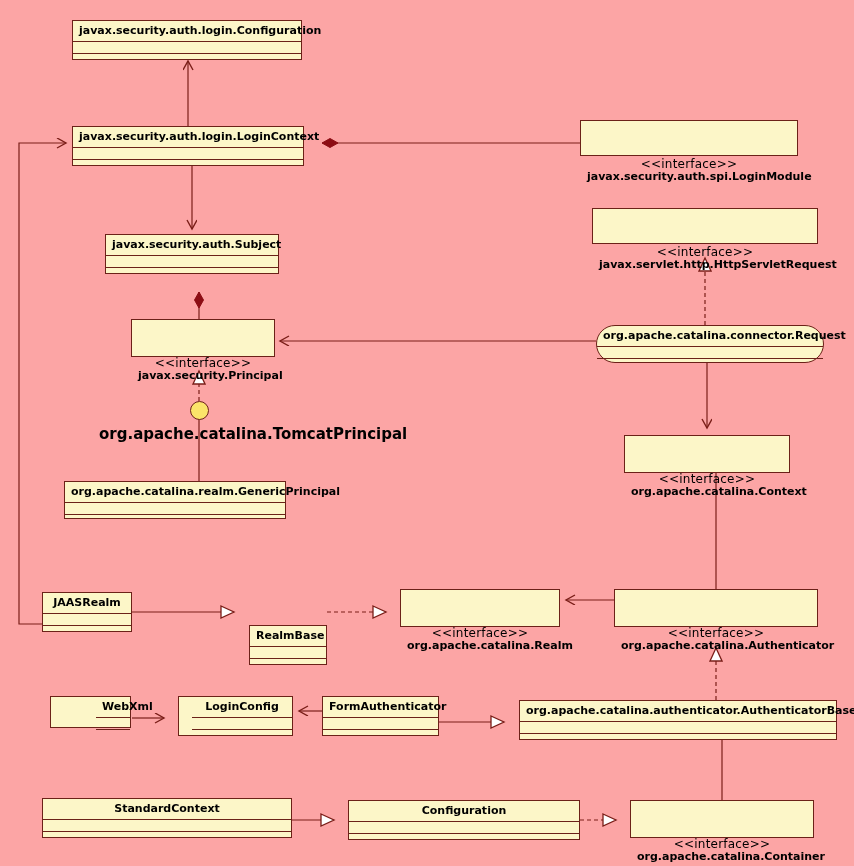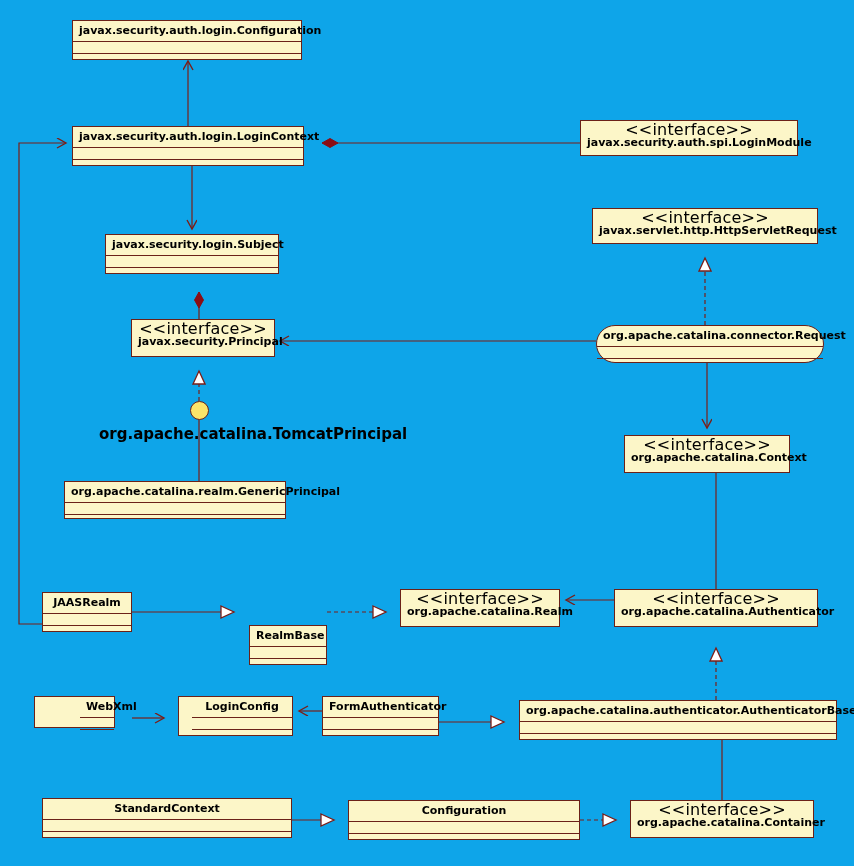--- a/index.html
+++ b/index.html
@@ -4,21 +4,21 @@
 <style>
   html, body {
     margin: 0;
     padding: 0;
     background: #ffffff;
   }
   #canvas {
     position: relative;
     width: 854px;
     height: 866px;
-    background: #0ea5e9;
+    background: #fca5a5;
     font-family: "DejaVu Sans", sans-serif;
     overflow: hidden;
   }
   #edges {
     position: absolute;
     left: 0;
     top: 0;
     width: 854px;
     height: 866px;
     pointer-events: none;
@@ -36,23 +36,24 @@
     color: #000000;
     font-weight: bold;
     font-size: 11px;
     line-height: 13px;
     padding: 3px 6px 4px 6px;
     white-space: nowrap;
   }
   .uml-title .stereo {
     display: block;
     font-weight: normal;
-    font-size: 16px;
+    font-size: 12px;
     line-height: 12px;
     letter-spacing: 0.2px;
+    margin-top: 34px;
   }
   .compartment {
     border-top: 1px solid #6b2118;
     height: 11px;
   }
   .compartment.tall { height: 14px; }
   .lollipop {
     position: absolute;
     width: 19px;
     height: 19px;
@@ -186,21 +187,21 @@
       </div>
       <div class="uml-class" style="left: 72px; top: 126px; width: 232px; height: 40px;">
         <div class="uml-title"><span>javax.security.auth.login.LoginContext</span></div>
         <div class="compartment"></div>
         <div class="compartment tall"></div>
       </div>
       <div class="uml-class" style="left: 580px; top: 120px; width: 218px; height: 36px;">
         <div class="uml-title"><span class="stereo">&lt;&lt;interface&gt;&gt;</span><span>javax.security.auth.spi.LoginModule</span></div>
       </div>
       <div class="uml-class" style="left: 105px; top: 234px; width: 174px; height: 40px;">
-        <div class="uml-title"><span>javax.security.login.Subject</span></div>
+        <div class="uml-title"><span>javax.security.auth.Subject</span></div>
         <div class="compartment"></div>
         <div class="compartment tall"></div>
       </div>
       <div class="uml-class" style="left: 592px; top: 208px; width: 226px; height: 36px;">
         <div class="uml-title"><span class="stereo">&lt;&lt;interface&gt;&gt;</span><span>javax.servlet.http.HttpServletRequest</span></div>
       </div>
       <div class="uml-class" style="left: 131px; top: 319px; width: 144px; height: 38px;">
         <div class="uml-title"><span class="stereo">&lt;&lt;interface&gt;&gt;</span><span>javax.security.Principal</span></div>
       </div>
       <div class="uml-class" style="left: 596px; top: 325px; width: 228px; height: 38px; border-radius: 19px;">
@@ -225,21 +226,21 @@
         <div class="uml-title"><span>RealmBase</span></div>
         <div class="compartment"></div>
         <div class="compartment tall"></div>
       </div>
       <div class="uml-class" style="left: 400px; top: 589px; width: 160px; height: 38px;">
         <div class="uml-title"><span class="stereo">&lt;&lt;interface&gt;&gt;</span><span>org.apache.catalina.Realm</span></div>
       </div>
       <div class="uml-class" style="left: 614px; top: 589px; width: 204px; height: 38px;">
         <div class="uml-title"><span class="stereo">&lt;&lt;interface&gt;&gt;</span><span>org.apache.catalina.Authenticator</span></div>
       </div>
-      <div class="uml-class" style="left: 34px; top: 696px; width: 81px; height: 32px; padding-left: 45px;">
+      <div class="uml-class" style="left: 50px; top: 696px; width: 81px; height: 32px; padding-left: 45px;">
         <div class="uml-title"><span>WebXml</span></div>
         <div class="compartment"></div>
         <div class="compartment tall"></div>
       </div>
       <div class="uml-class" style="left: 178px; top: 696px; width: 115px; height: 40px; padding-left: 13px;">
         <div class="uml-title"><span>LoginConfig</span></div>
         <div class="compartment"></div>
         <div class="compartment tall"></div>
       </div>
       <div class="uml-class" style="left: 322px; top: 696px; width: 117px; height: 40px;">

